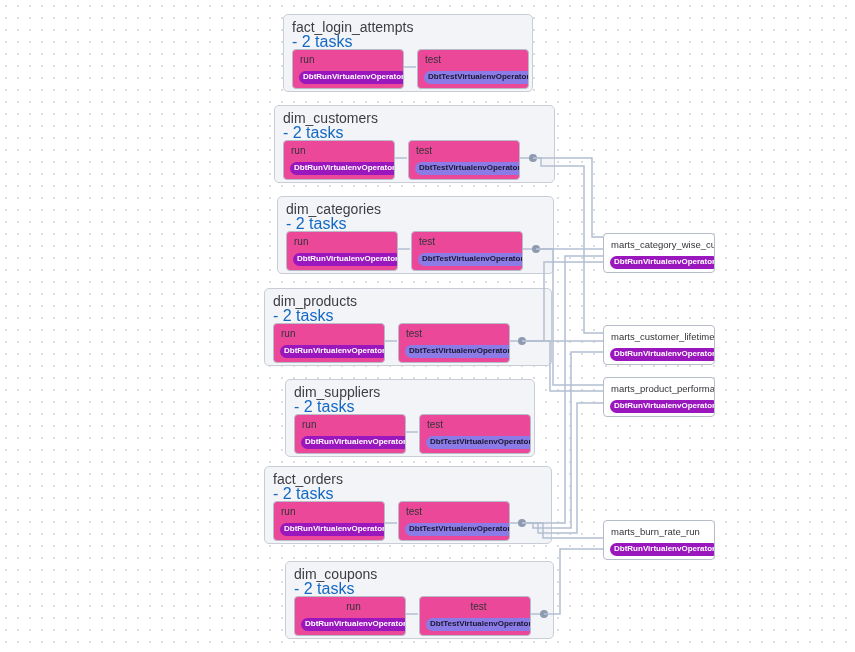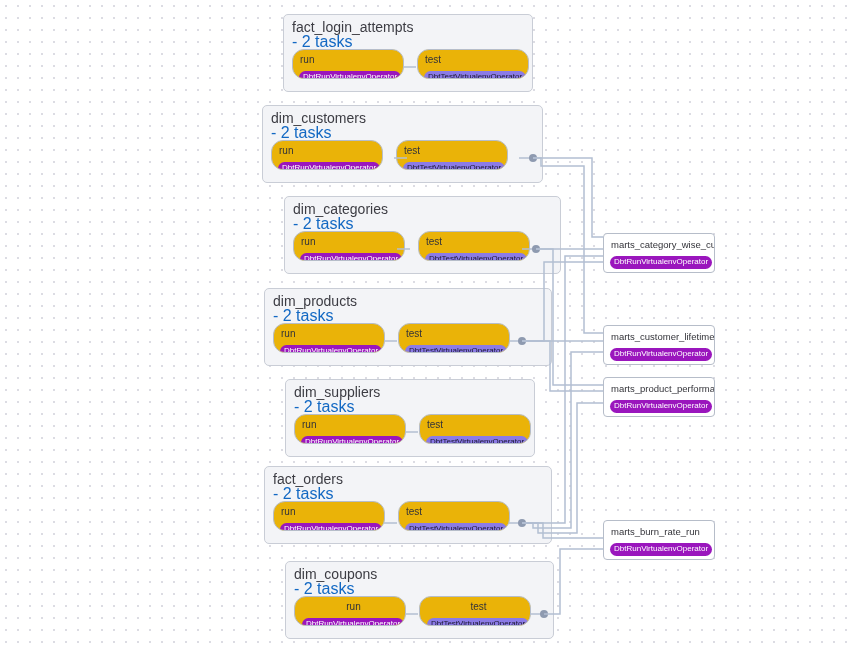--- a/index.html
+++ b/index.html
@@ -8,54 +8,54 @@
     background-image: radial-gradient(circle, #dcdce3 1px, transparent 1.3px);
     background-size: 12px 12px;
   }
   .group {
     position:absolute; background:#f3f4f7; border:1px solid #c9cdd6;
     border-radius:5px; box-sizing:border-box;
   }
   .group-title { position:absolute; left:8px; top:4px; font-size:14px; color:#3c3c43; white-space:nowrap; }
   .tasks-link { position:absolute; left:8px; top:18px; font-size:16px; color:#1268c3; cursor:pointer; white-space:nowrap; }
   .task-node {
-    position:absolute; width:112px; height:30px; background:#eab308;
-    border:1px solid #b6bdc9; border-radius:12px; box-sizing:border-box; overflow:hidden;
+    position:absolute; width:112px; height:40px; background:#ec4899;
+    border:1px solid #b6bdc9; border-radius:4px; box-sizing:border-box; overflow:hidden;
   }
   .task-label { margin:4px 0 0 7px; font-size:10px; color:#333339; }
   .badge {
     display:inline-block; margin:1px 0 0 6px; font-size:8px; padding:1.5px 4px;
-    border-radius:8px; line-height:1.25; white-space:nowrap; font-weight:normal;
+    border-radius:8px; line-height:1.25; white-space:nowrap; font-weight:bold;
   }
   .badge.run  { background:#9a16bd; color:#ffffff; }
   .badge.test { background:#8b7be6; color:#1a1730; }
   .mart-node {
     position:absolute; width:112px; height:40px; background:#ffffff;
     border:1px solid #b6bdc9; border-radius:4px; box-sizing:border-box; overflow:hidden;
   }
   .mart-title { margin:5px 0 0 7px; font-size:9.5px; color:#333339; white-space:nowrap; overflow:hidden; }
   svg.edges { position:absolute; left:0; top:0; pointer-events:none; }
 </style>
 </head>
 <body>
 
 <div id="canvas" style="width: 855px; height: 652px;">
     <div class="group" style="left: 283px; top: 14px; width: 250px; height: 78px;">
       <div class="group-title">fact_login_attempts</div>
       <div class="tasks-link">- 2 tasks</div>
       <div class="task-node" style="left: 8px; top: 34px;"><div class="task-label">run</div><div class="badge run">DbtRunVirtualenvOperator</div></div>
       <div class="task-node" style="left: 133px; top: 34px;"><div class="task-label">test</div><div class="badge test">DbtTestVirtualenvOperator</div></div>
     </div>
-    <div class="group" style="left: 262px; top: 105px; width: 281px; height: 78px; padding-left: 12px;">
+    <div class="group" style="left: 274px; top: 105px; width: 281px; height: 78px; padding-left: 12px;">
       <div class="group-title">dim_customers</div>
       <div class="tasks-link">- 2 tasks</div>
       <div class="task-node" style="left: 8px; top: 34px;"><div class="task-label">run</div><div class="badge run">DbtRunVirtualenvOperator</div></div>
       <div class="task-node" style="left: 133px; top: 34px;"><div class="task-label">test</div><div class="badge test">DbtTestVirtualenvOperator</div></div>
     </div>
-    <div class="group" style="left: 284px; top: 196px; width: 277px; height: 78px;">
+    <div class="group" style="left: 277px; top: 196px; width: 277px; height: 78px;">
       <div class="group-title">dim_categories</div>
       <div class="tasks-link">- 2 tasks</div>
       <div class="task-node" style="left: 8px; top: 34px;"><div class="task-label">run</div><div class="badge run">DbtRunVirtualenvOperator</div></div>
       <div class="task-node" style="left: 133px; top: 34px;"><div class="task-label">test</div><div class="badge test">DbtTestVirtualenvOperator</div></div>
     </div>
     <div class="group" style="left: 264px; top: 288px; width: 288px; height: 78px;">
       <div class="group-title">dim_products</div>
       <div class="tasks-link">- 2 tasks</div>
       <div class="task-node" style="left: 8px; top: 34px;"><div class="task-label">run</div><div class="badge run">DbtRunVirtualenvOperator</div></div>
       <div class="task-node" style="left: 133px; top: 34px;"><div class="task-label">test</div><div class="badge test">DbtTestVirtualenvOperator</div></div>

